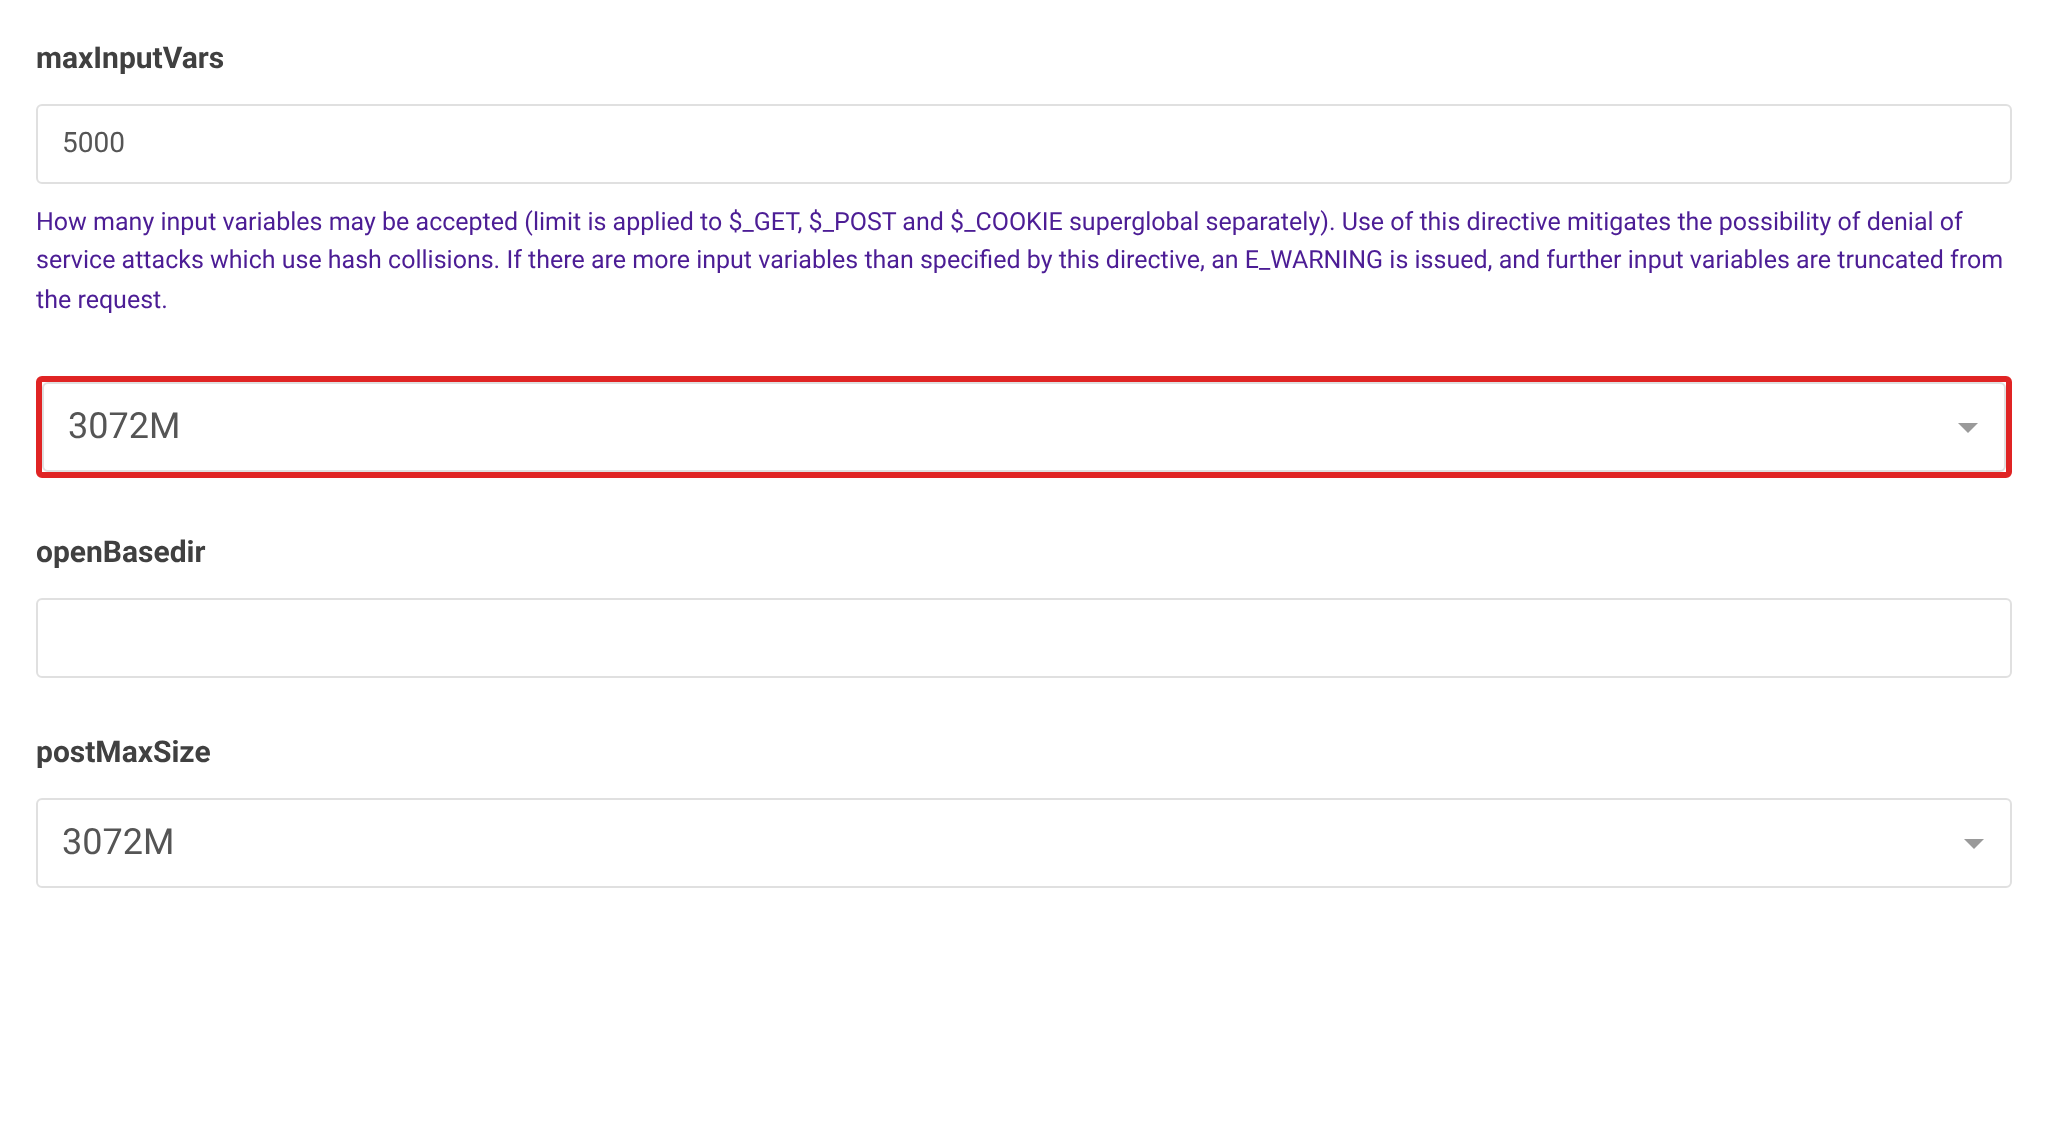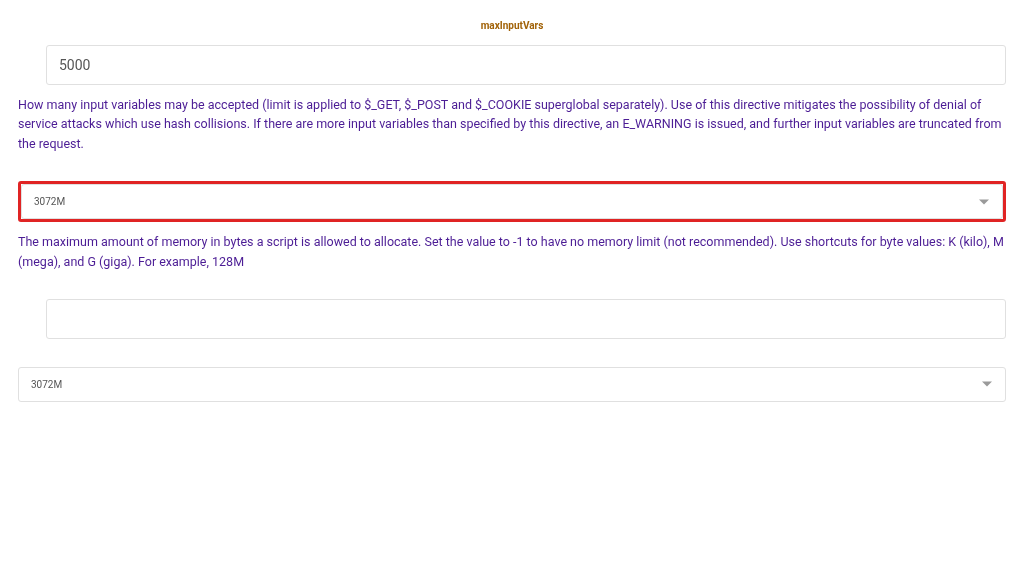--- a/index.html
+++ b/index.html
@@ -12,48 +12,46 @@
       background: #ffffff;
       padding: 20px 18px;
       color: #333;
       font-size: 14px;
     }
     .form-field {
       margin-bottom: 28px;
     }
     .field-label {
       font-weight: 700;
-      font-size: 10px;
-      color: #a16207;
+      font-size: 15px;
+      color: #404040;
       margin-bottom: 14px;
       display: block;
-      text-align: center;
     }
     .input-wrapper {
       position: relative;
       margin-bottom: 10px;
-      margin-left: 28px;
     }
     .text-input {
       width: 100%;
       padding: 11px 12px;
       border: 1px solid #e0e0e0;
       border-radius: 3px;
       font-size: 14px;
       color: #555;
       background: #fff;
       font-family: inherit;
       outline: none;
     }
     .select-input {
       width: 100%;
       padding: 11px 34px 11px 12px;
       border: 1px solid #e0e0e0;
       border-radius: 3px;
-      font-size: 10px;
+      font-size: 18px;
       color: #555;
       background: #fff;
       font-family: inherit;
       outline: none;
       appearance: none;
       -webkit-appearance: none;
       cursor: pointer;
     }
     .select-wrapper {
       position: relative;
@@ -93,28 +91,29 @@
     <input type="text" class="text-input" value="5000" style="">
   </div>
   <p class="description">How many input variables may be accepted (limit is applied to $_GET, $_POST and $_COOKIE superglobal separately). Use of this directive mitigates the possibility of denial of service attacks which use hash collisions. If there are more input variables than specified by this directive, an E_WARNING is issued, and further input variables are truncated from the request.</p>
 </div>
 
 <div class="form-field">
   <div class="select-wrapper highlighted">
     <div class="select-input">3072M</div>
     <span class="caret-icon"></span>
   </div>
-  <p class="description">The maximum amount of memory in bytes a script is allowed to allocate. Set the value to -1 to have no memory limit (not recommended). Use shortcuts for byte values: K (kilo), M (mega), and G (giga). For example, 128M</p>
 </div>
 
 <div class="form-field">
+  <label class="field-label">openBasedir</label>
   <div class="input-wrapper">
     <input type="text" class="text-input" value="" style="">
   </div>
 </div>
 
 <div class="form-field">
+  <label class="field-label">postMaxSize</label>
   <div class="select-wrapper">
     <div class="select-input">3072M</div>
     <span class="caret-icon"></span>
   </div>
 
 </div>
 
 </body></html>

